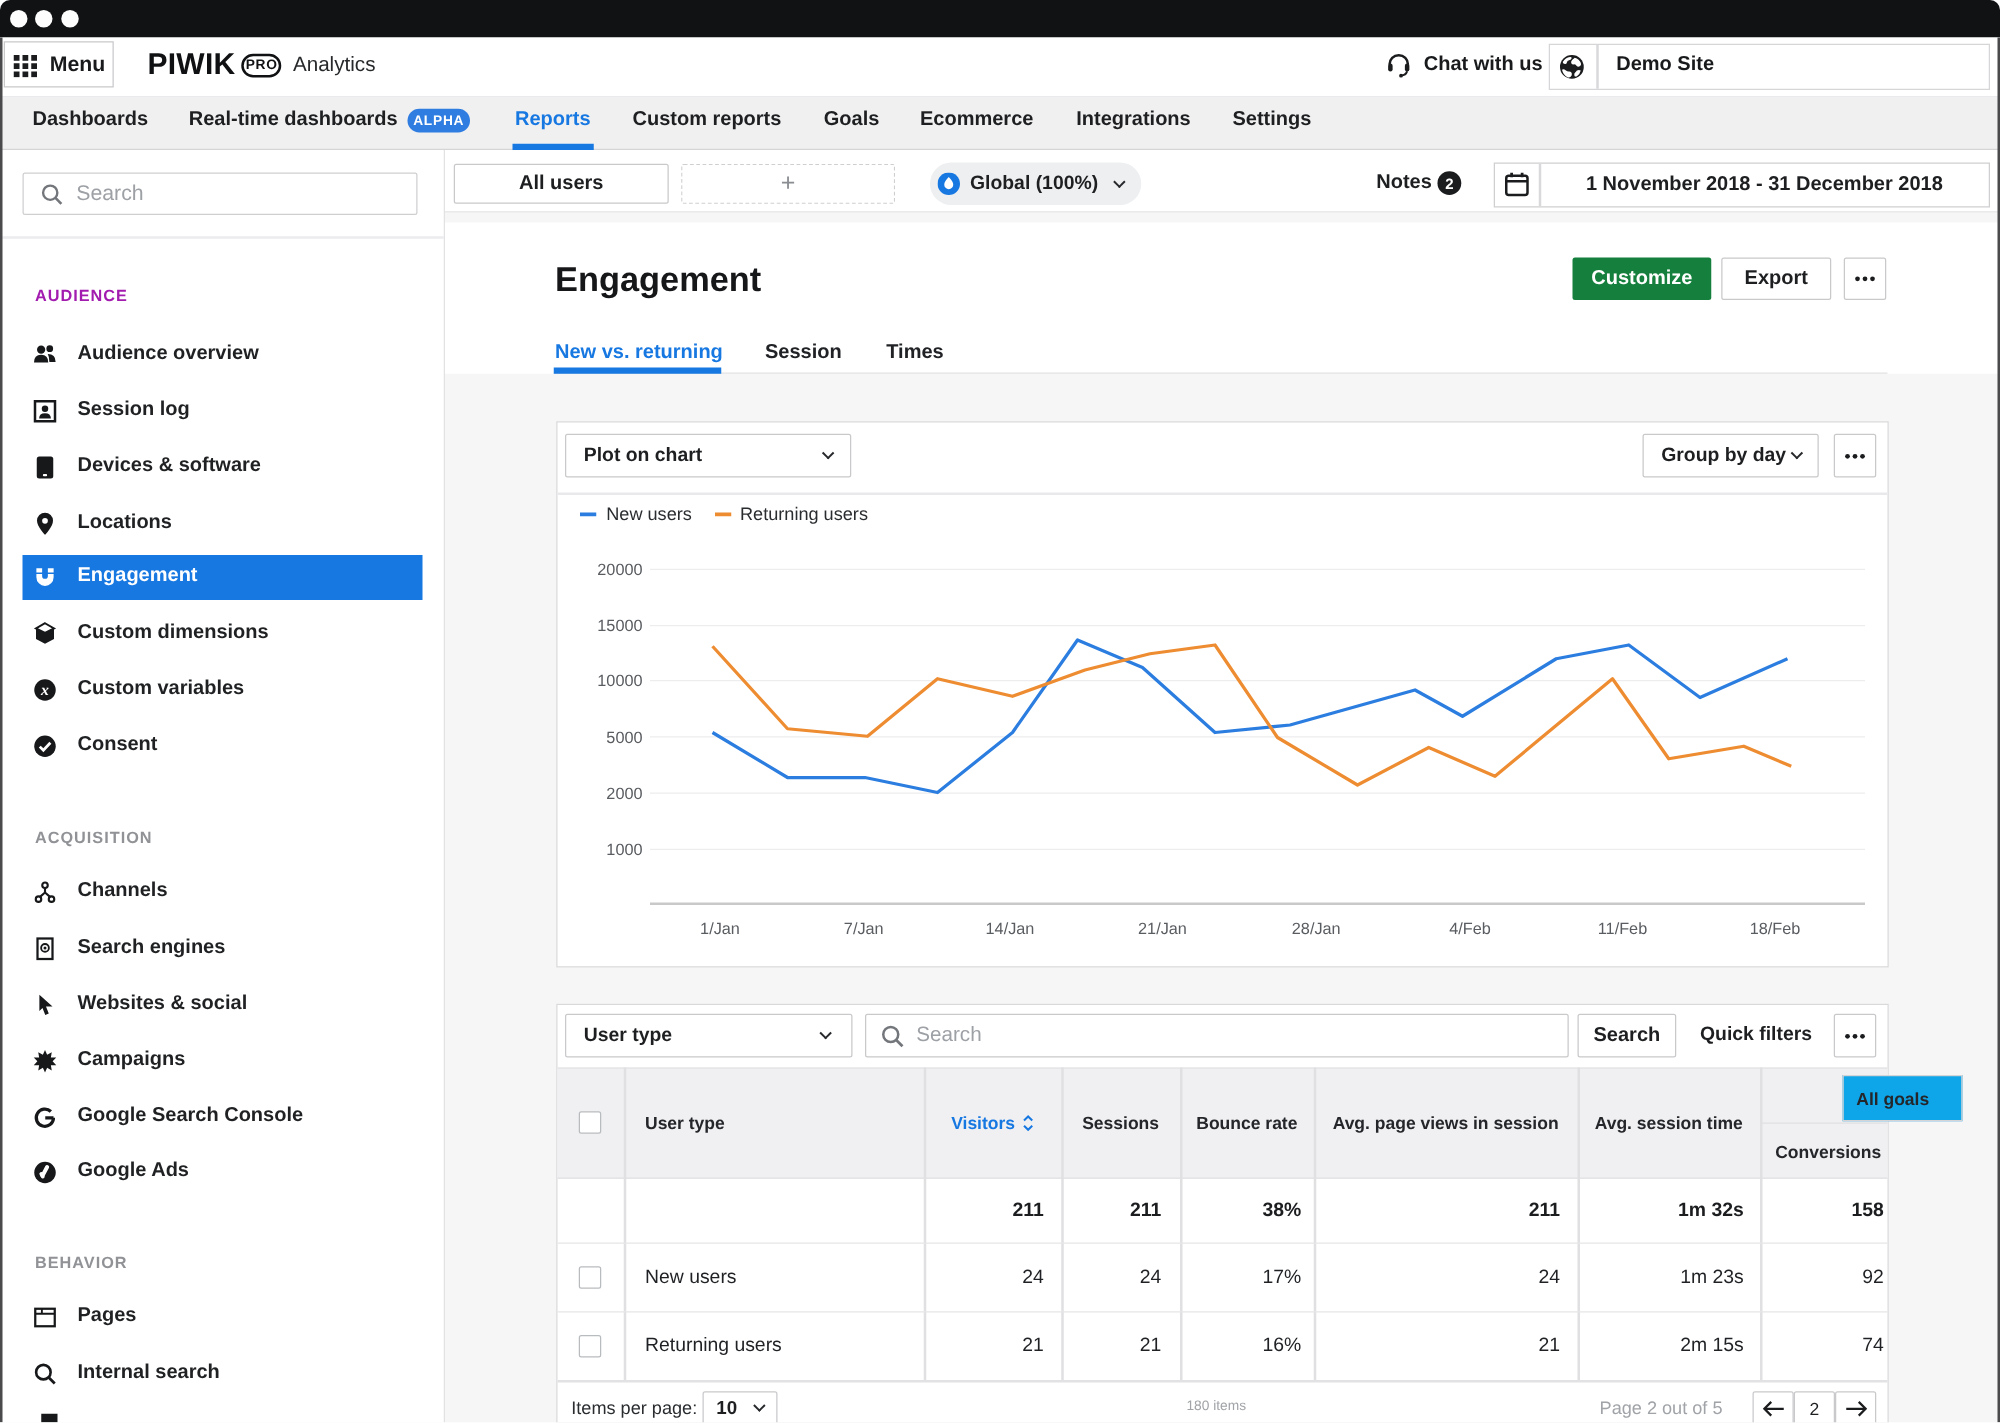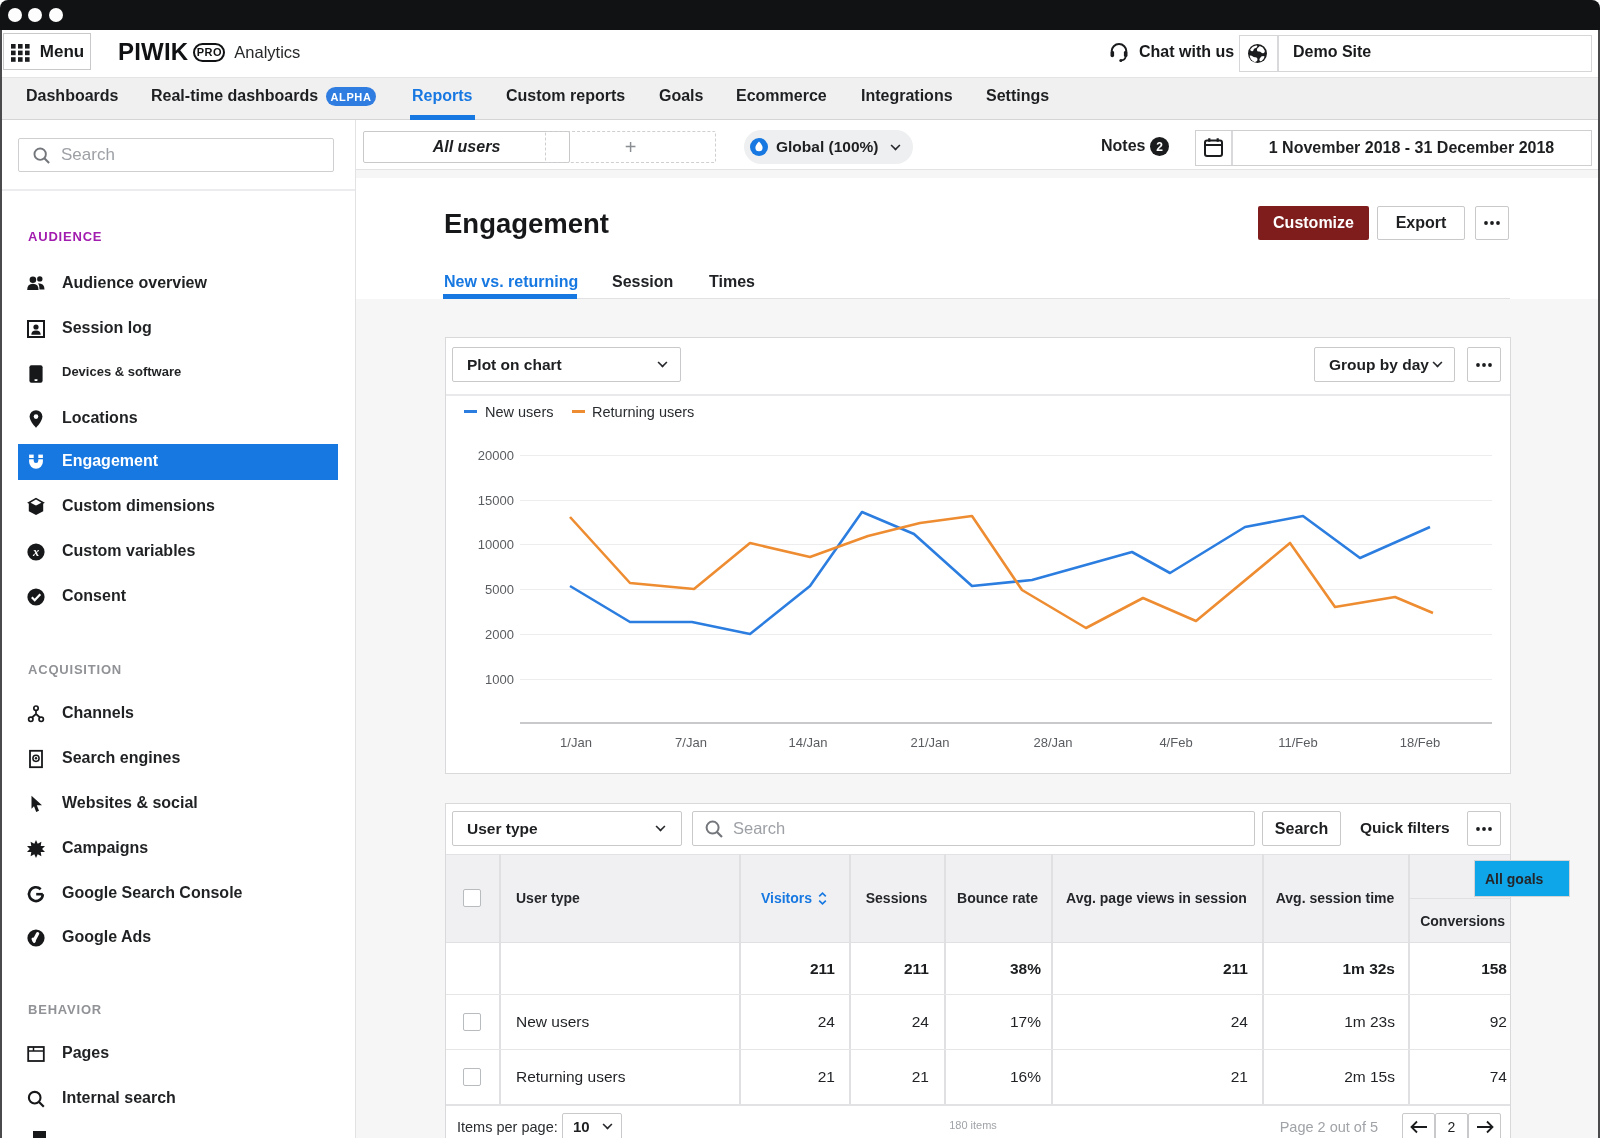--- a/index.html
+++ b/index.html
@@ -117,21 +117,21 @@
           <circle cx="10" cy="8" r="2.6"></circle>
           <path d="M5.3 15.8 q0 -4.3 4.7 -4.3 q4.7 0 4.7 4.3 Z"></path>
         </g>
   </svg>
   <div class="abs" style="left:62px;top:319px;font-size:16px;font-weight:700;color:#1f2123;">Session log</div>
 
   <svg class="abs" width="20" height="20" viewBox="0 0 20 20" style="left:26px;top:364px;">
     <rect x="3.4" y="1.2" width="13.2" height="17.6" rx="2" fill="#17181a"></rect>
     <rect x="8.3" y="15.2" width="3.4" height="1.7" rx="0.8" fill="#fff"></rect>
   </svg>
-  <div class="abs" style="left:62px;top:364px;font-size:13px;font-weight:700;color:#1f2123;">Devices &amp; software</div>
+  <div class="abs" style="left:62px;top:364px;font-size:16px;font-weight:700;color:#1f2123;">Devices &amp; software</div>
 
   <svg class="abs" width="20" height="20" viewBox="0 0 20 20" style="left:26px;top:409px;">
     <path d="M10 1.2 a6.4 6.4 0 0 1 6.4 6.4 c0 4.8 -6.4 11.2 -6.4 11.2 s-6.4 -6.4 -6.4 -11.2 A6.4 6.4 0 0 1 10 1.2 Z" fill="#17181a"></path>
     <circle cx="10" cy="7.6" r="2.3" fill="#fff"></circle>
   </svg>
   <div class="abs" style="left:62px;top:409px;font-size:16px;font-weight:700;color:#1f2123;">Locations</div>
 
   <div class="abs" style="left:18px;top:444px;width:320px;height:36px;background:#1778e2;"></div>
   <svg class="abs" width="20" height="20" viewBox="0 0 20 20" style="left:26px;top:452px;">
     <g fill="#fff">
@@ -217,21 +217,21 @@
   </svg>
   <div class="abs" style="left:62px;top:1089px;font-size:16px;font-weight:700;color:#1f2123;">Internal search</div>
 
   <div class="abs" style="left:33px;top:1131px;width:13px;height:7px;background:#17181a;"></div>
 </div>
 
 <div class="abs" style="left:356px;top:120px;width:1244px;height:1018px;background:#f6f6f7;"></div>
 <div class="abs" style="left:356px;top:120px;width:1244px;height:50px;background:#fff;border-bottom:1.5px solid #e3e3e5;"></div>
 <div class="abs" style="left:356px;top:178px;width:1244px;height:121px;background:#fff;"></div>
 <div id="toolbar">
-  <div class="abs btn" style="left:363px;top:131px;width:207px;height:32px;font-size:16px;font-weight:700;color:#1d1f21;font-style:italic;">All users</div>
+  <div class="abs btn" style="left:363px;top:131px;width:172px;height:32px;font-size:16px;font-weight:700;color:#1d1f21;">All users</div>
   <div class="abs flexc" style="left:545px;top:131px;width:171px;height:32px;border:1.5px dashed #cfcfd2;border-radius:2px;justify-content:center;font-size:20px;color:#8a8d91;">+</div>
   <div class="abs flexc" style="left:744px;top:130px;width:169px;height:34px;background:#edeff0;border-radius:17px;">
     <svg width="18" height="18" viewBox="0 0 18 18" style="margin-left:6px;">
       <circle cx="9" cy="9" r="9" fill="#1778e2"></circle>
       <path d="M9 3.5 c2.5 2.6 3.6 4.4 3.6 6.2 a3.6 3.6 0 0 1 -7.2 0 C5.4 7.9 6.5 6.1 9 3.5 Z" fill="#fff"></path>
     </svg>
     <span style="margin-left:8px;font-size:15.5px;font-weight:700;color:#1d1f21;">Global (100%)</span>
     <div class="chev" style="margin-left:12px;"></div>
   </div>
   <div class="abs" style="left:1101px;top:137px;font-size:16px;font-weight:700;color:#1d1f21;">Notes</div>
@@ -240,21 +240,21 @@
   <svg class="abs" width="21" height="21" viewBox="0 0 21 21" style="left:1203px;top:137px;">
     <rect x="2" y="3.5" width="17" height="15.5" rx="2" fill="none" stroke="#1b1c1e" stroke-width="2"></rect>
     <path d="M2 8 H19" stroke="#1b1c1e" stroke-width="2"></path>
     <path d="M6.3 1.2 V4.8 M14.7 1.2 V4.8" stroke="#1b1c1e" stroke-width="2.2"></path>
   </svg>
   <div class="abs" style="left:1231px;top:131px;width:1.5px;height:34px;background:#d9d9db;"></div>
   <div class="abs flexc" style="left:1231px;top:130px;width:361px;height:36px;justify-content:center;font-size:16px;font-weight:700;color:#1d1f21;">1 November 2018 - 31 December 2018</div>
 </div>
 <div id="reporthead">
   <div class="abs" style="left:444px;top:208px;font-size:27.5px;font-weight:700;color:#161719;">Engagement</div>
-  <div class="abs flexc" style="left:1258px;top:206px;width:111px;height:34px;background:#7f1d1d;border-radius:2px;justify-content:center;font-size:16px;font-weight:700;color:#fff;">Customize</div>
+  <div class="abs flexc" style="left:1258px;top:206px;width:111px;height:34px;background:#15803d;border-radius:2px;justify-content:center;font-size:16px;font-weight:700;color:#fff;">Customize</div>
   <div class="abs btn" style="left:1377px;top:206px;width:88px;height:34px;font-size:16px;font-weight:700;color:#1d1f21;">Export</div>
   <div class="abs btn" style="left:1475px;top:206px;width:34px;height:34px;">
     <svg width="18" height="6" viewBox="0 0 18 6">
           <circle cx="3" cy="3" r="1.9" fill="#1b1c1e"></circle>
           <circle cx="9" cy="3" r="1.9" fill="#1b1c1e"></circle>
           <circle cx="15" cy="3" r="1.9" fill="#1b1c1e"></circle>
         </svg>
   </div>
   <div class="abs" style="left:444px;top:273px;font-size:16px;font-weight:700;color:#1778e2;">New vs. returning</div>
   <div class="abs" style="left:612px;top:273px;font-size:16px;font-weight:700;color:#202225;">Session</div>

